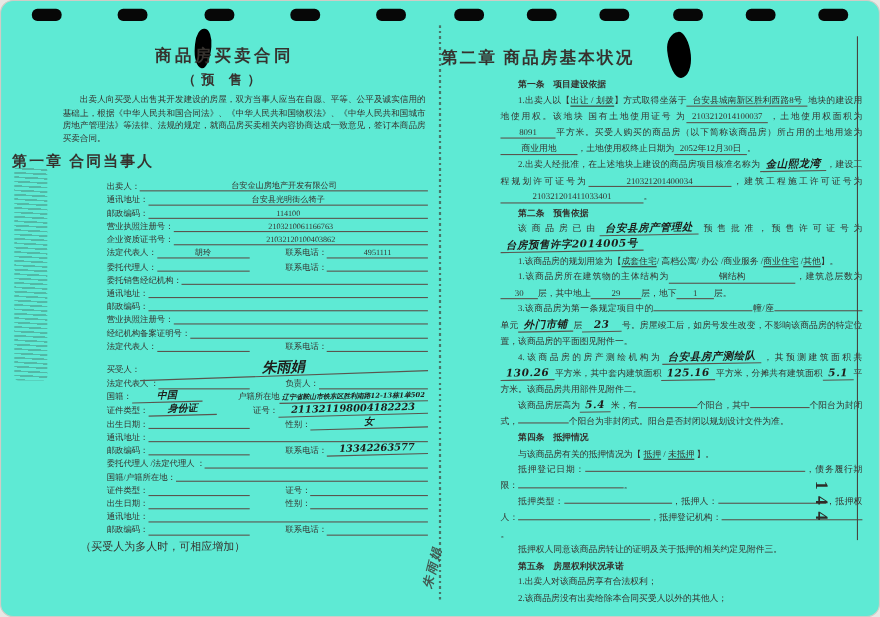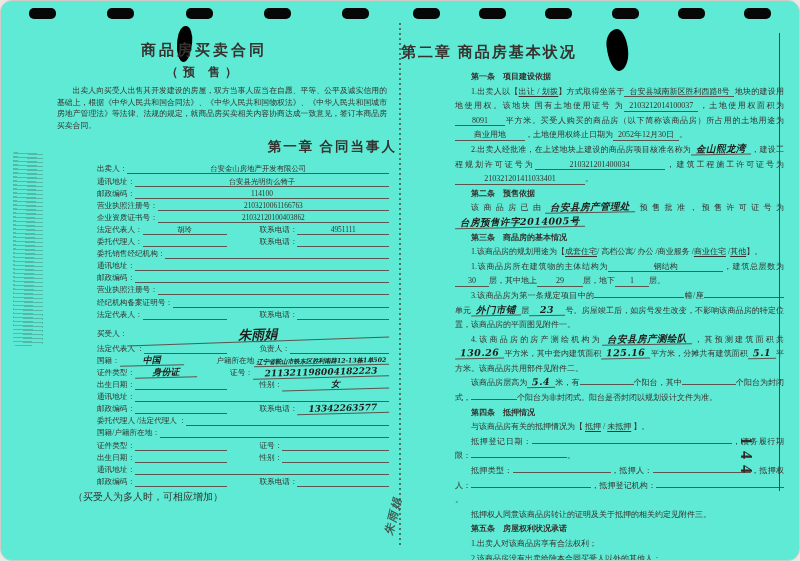--- a/index.html
+++ b/index.html
@@ -23,25 +23,25 @@
   .blob{position:absolute;background:#000;}
   .blob-l{left:176px;top:25px;width:15px;height:36px;border-radius:50% 50% 46% 54%/42% 46% 58% 54%;transform:rotate(5deg);}
   .blob-r{left:606px;top:28px;width:21px;height:42px;border-radius:56% 44% 52% 48%/38% 52% 48% 62%;transform:rotate(-6deg);}
   
   .page{position:absolute;top:0;height:559px;}
   .page-l{left:10px;width:386px;}
   .page-r{left:400px;width:392px;}
   .page-l h1{margin:40px 0 4px;font-size:15px;font-weight:700;text-align:center;letter-spacing:3px;}
   .page-l h2{margin:2px 0 0;font-size:12px;font-weight:700;text-align:center;letter-spacing:5px;}
   .intro{margin:4px 10px 0 46px;text-indent:2em;font-size:7.8px;line-height:11.6px;text-align:justify;}
-  .page-l h3{margin:7px 0 0;font-size:13.5px;font-weight:700;text-align:right;letter-spacing:2px;}
+  .page-l h3{margin:7px 0 0;font-size:13.5px;font-weight:700;text-align:left;letter-spacing:2px;}
   .form{margin:6px 8px 0 62px;}
   .frow{display:flex;align-items:flex-end;height:12.1px;gap:9px;}
   .frow.gap{height:10px;}
-  .fcell{display:flex;flex:1 1 0;align-items:flex-start;min-width:0;padding-left:24px;}
+  .fcell{display:flex;flex:1 1 0;align-items:center;min-width:0;padding-left:24px;}
   .flab{white-space:nowrap;font-size:7.6px;line-height:9px;}
   .fval{flex:1 1 0;border-bottom:1px solid #5a554e;text-align:center;font-size:7.4px;line-height:9px;min-height:9px;min-width:0;}
   .fval.h{font-style:italic;font-weight:700;font-size:9px;transform:rotate(-1.5deg);font-family:"DejaVu Serif",serif;color:#1f1d1a;}
   .fval.hb{font-style:italic;font-weight:700;font-size:13px;transform:rotate(-2deg);font-family:"DejaVu Serif",serif;color:#1f1d1a;line-height:12px;}
   .fval.hs{font-style:italic;font-weight:700;font-size:6.2px;transform:rotate(-1deg);font-family:"DejaVu Serif",serif;color:#1f1d1a;white-space:nowrap;}
   .foot{margin:3px 0 0 62px;font-size:10px;}
   
   .page-r h1{margin:42px 0 8px;font-size:15px;font-weight:700;letter-spacing:2px;}
   .rbody{margin:0 9px 0 54px;font-size:8px;line-height:14.6px;text-align:justify;}
   .clause{font-weight:700;margin-left:2em;}
@@ -302,21 +302,20 @@
   <div class="gutter-sign">朱雨娟</div>
 
   <div class="page page-r">
     <h1>第二章 商品房基本状况</h1>
     <div class="rbody">
         <div class="clause">第一条　项目建设依据</div>
         <div class="para"><span>1.出卖人以【</span><span class="ul">出让 / 划拨</span><span>】方式取得坐落于</span><span class="rfill">台安县城南新区胜利西路8号</span><span>地块的建设用地使用权。该地块 国有土地使用证号 为</span><span class="rfill">2103212014100037</span><span>，土地使用权面积为</span><span class="rfill" style="min-width: 40px;">8091</span><span>平方米。买受人购买的商品房（以下简称该商品房）所占用的土地用途为</span><span class="rfill" style="min-width: 60px;">商业用地</span><span>，土地使用权终止日期为</span><span class="rfill">2052年12月30日</span><span>。</span></div>
         <div class="para"><span>2.出卖人经批准，在上述地块上建设的商品房项目核准名称为</span><span class="rfill hwv">金山熙龙湾</span><span>，建设工程规划许可证号为</span><span class="rfill" style="min-width: 120px;">210321201400034</span><span>，建筑工程施工许可证号为</span><span class="rfill" style="min-width: 120px;">210321201411033401</span><span>。</span></div>
         <div class="clause">第二条　预售依据</div>
         <div class="para"><span>该商品房已由</span><span class="rfill hwv">台安县房产管理处</span><span>预售批准，预售许可证号为</span><span class="rfill hwv">台房预售许字2014005号</span></div>
-        <div class="clause">第三条　商品房的基本情况</div>
         <div class="para"><span>1.该商品房的规划用途为【</span><span class="ul">成套住宅</span><span>/ 高档公寓/ 办公 /商业服务 /</span><span class="ul">商业住宅</span><span> /</span><span class="ul">其他</span><span>】。</span></div>
         <div class="para"><span>1.该商品房所在建筑物的主体结构为</span><span class="rfill" style="min-width: 105px;">钢结构</span><span>，建筑总层数为</span><span class="rfill" style="min-width: 24px;">30</span><span>层，其中地上</span><span class="rfill" style="min-width: 36px;">29</span><span>层，地下</span><span class="rfill" style="min-width: 24px;">1</span><span>层。</span></div>
         <div class="para"><span>3.该商品房为第一条规定项目中的</span><span class="rfill" style="min-width: 80px;"></span><span>幢/座</span><span class="rfill" style="min-width: 70px;"></span><span>单元</span><span class="rfill hwv">外门市铺</span><span>层</span><span class="rfill hwv" style="min-width: 26px;">23</span><span>号。房屋竣工后，如房号发生改变，不影响该商品房的特定位置，该商品房的平面图见附件一。</span></div>
         <div class="para"><span>4.该商品房的房产测绘机构为</span><span class="rfill hwv">台安县房产测绘队</span><span>，其预测建筑面积共</span><span class="rfill hwv">130.26</span><span>平方米，其中套内建筑面积</span><span class="rfill hwv">125.16</span><span>平方米，分摊共有建筑面积</span><span class="rfill hwv">5.1</span><span>平方米。该商品房共用部件见附件二。</span></div>
         <div class="para"><span>该商品房层高为</span><span class="rfill hwv">5.4</span><span>米，有</span><span class="rfill" style="min-width: 44px;"></span><span>个阳台，其中</span><span class="rfill" style="min-width: 44px;"></span><span>个阳台为封闭式，</span><span class="rfill" style="min-width: 36px;"></span><span>个阳台为非封闭式。阳台是否封闭以规划设计文件为准。</span></div>
         <div class="clause">第四条　抵押情况</div>
         <div class="para"><span>与该商品房有关的抵押情况为【 </span><span class="ul">抵押</span><span> / </span><span class="ul">未抵押</span><span> 】。</span></div>
         <div class="para"><span>抵押登记日期：</span><span class="rfill" style="min-width: 190px;"></span><span>，债务履行期限：</span><span class="rfill" style="min-width: 86px;"></span><span>。</span></div>
         <div class="para"><span>抵押类型：</span><span class="rfill" style="min-width: 88px;"></span><span>，抵押人：</span><span class="rfill" style="min-width: 88px;"></span><span>，抵押权人：</span><span class="rfill" style="min-width: 110px;"></span><span>，抵押登记机构：</span><span class="rfill" style="min-width: 118px;"></span><span>。</span></div>
         <div class="para"><span>抵押权人同意该商品房转让的证明及关于抵押的相关约定见附件三。</span></div>

